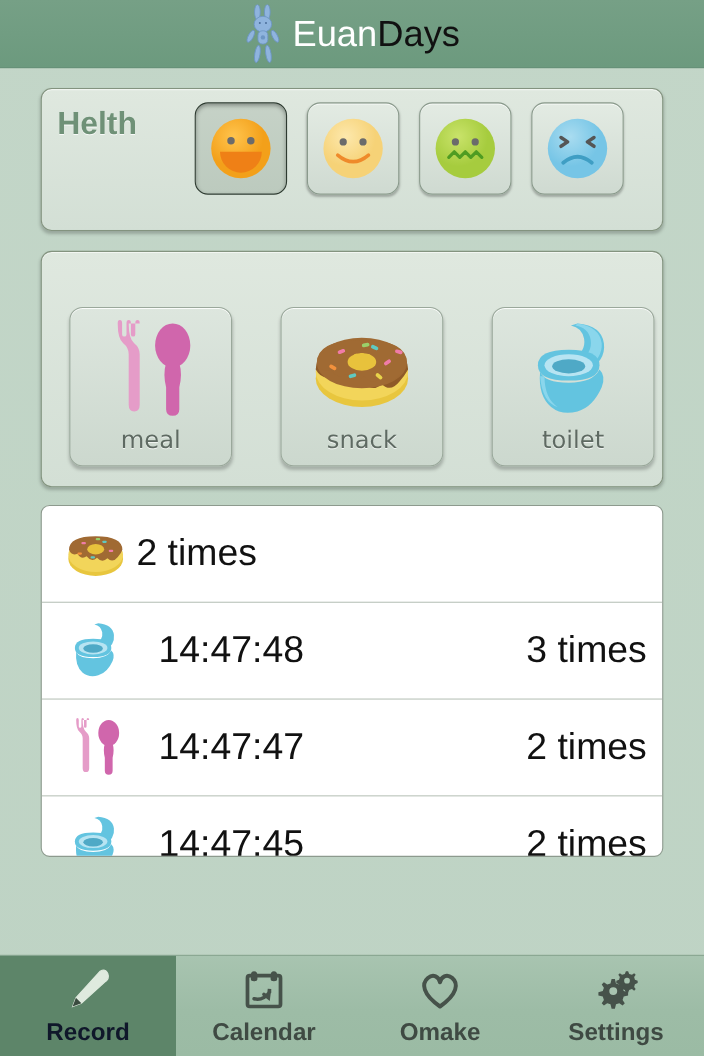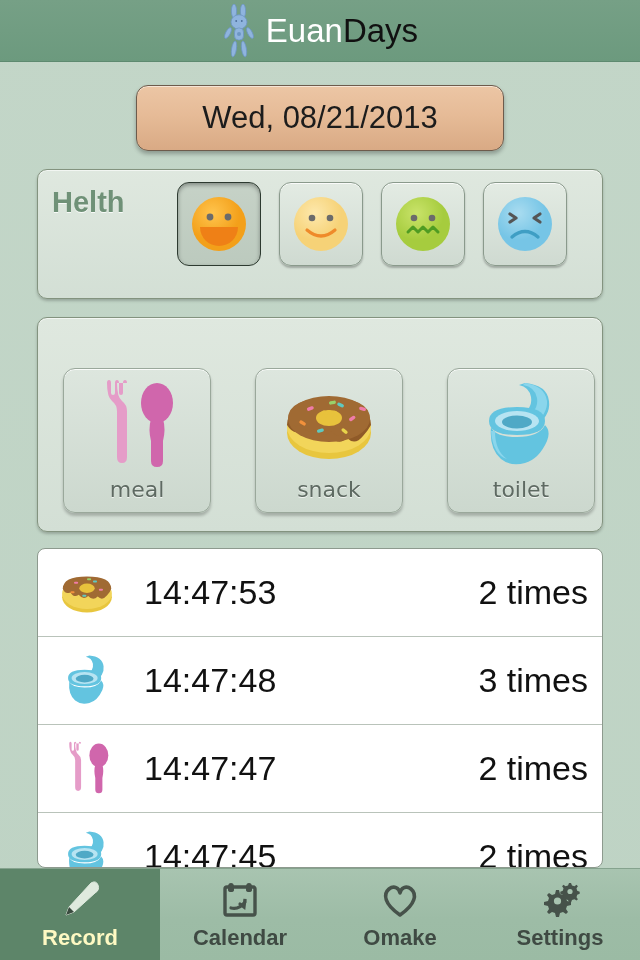--- a/index.html
+++ b/index.html
@@ -121,21 +121,21 @@
     width: 640px; height: 92px;
     background: linear-gradient(180deg,#a8c4b0 0%, #9dbca6 55%, #9bbba4 100%);
     display: flex;
     border-top: 1px solid #85a38e;
   }
   .tab {
     flex: 1; display: flex; flex-direction: column;
     align-items: center; justify-content: center; gap: 3px;
     color: #3f4a43;
   }
-  .tab.active { background: #5d8569; color: #fef9c3; }
+  .tab.active { background: #5d8569; color: #0f172a; }
   .tab svg { width: 44px; height: 44px; display: block; }
   .tab-label { font-size: 22px; font-weight: bold; }
 </style>
 </head>
 <body>
 
 <div id="app">
 
   <div class="header">
     <span>
@@ -153,23 +153,20 @@
         <circle cx="17" cy="30" r="2" fill="#6d96c4"></circle>
         <circle cx="14.2" cy="17" r="0.9" fill="#4a6d99"></circle>
         <circle cx="19.8" cy="17" r="0.9" fill="#4a6d99"></circle>
       </svg>
     </span>
     <div class="title">
       <span class="white">Euan</span><span class="black">Days</span>
     </div>
   </div>
 
-  <div class="date-wrap">
-    <div class="date-btn">Wed, 08/21/2013</div>
-  </div>
 
   <div class="panel health-panel">
     <div class="panel-title health-title">Helth</div>
     <div class="health-row">
 
       <div class="face-btn selected">
         <svg class="face" viewBox="0 0 64 64">
           <defs>
               <radialGradient id="g1" cx="38%" cy="30%">
                 <stop offset="0%" stop-color="#ffc martin"></stop>
@@ -299,21 +296,20 @@
             <path d="M11 42 q4 10 13 6 q6 10 14 4 q8 10 16 2 q8 9 16 1 q8 8 16 -2 q5 -5 7 -11 q0 -21 -41 -21 q-41 0 -41 21 z" fill="#a06a33"></path>
             <ellipse cx="52" cy="41" rx="13" ry="8" fill="#e8c23c"></ellipse>
             <rect x="30" y="30" width="7" height="3.4" rx="1.7" fill="#f07ca8"></rect>
             <rect x="62" y="28" width="7" height="3.4" rx="1.7" fill="#5fc9c0"></rect>
             <rect x="72" y="42" width="7" height="3.4" rx="1.7" fill="#f07ca8"></rect>
             <rect x="24" y="46" width="7" height="3.4" rx="1.7" fill="#f2913c"></rect>
             <rect x="44" y="52" width="7" height="3.4" rx="1.7" fill="#5fc9c0"></rect>
             <rect x="52" y="24" width="7" height="3.4" rx="1.7" fill="#9ad06a"></rect>
           </svg>
       </div>
-      <div class="row-time">14:47:53</div>
       <div class="row-count">2 times</div>
     </div>
 
     <div class="row">
       <div class="row-icon">
         <svg viewBox="0 0 104 98">
             <path d="M56 6 q22 2 24 18 q2 16 -16 26 l-14 -10 q14 -8 12 -20 q-2 -10 -12 -12 z" fill="#63c4e0"></path>
             <path d="M20 44 q0 -14 28 -14 q28 0 28 14 q0 14 -28 14 q-28 0 -28 -14 z" fill="#63c4e0"></path>
             <ellipse cx="48" cy="44" rx="22" ry="10" fill="#b7e4f2"></ellipse>
             <ellipse cx="48" cy="45" rx="15" ry="6.5" fill="#4fa9c6"></ellipse>

